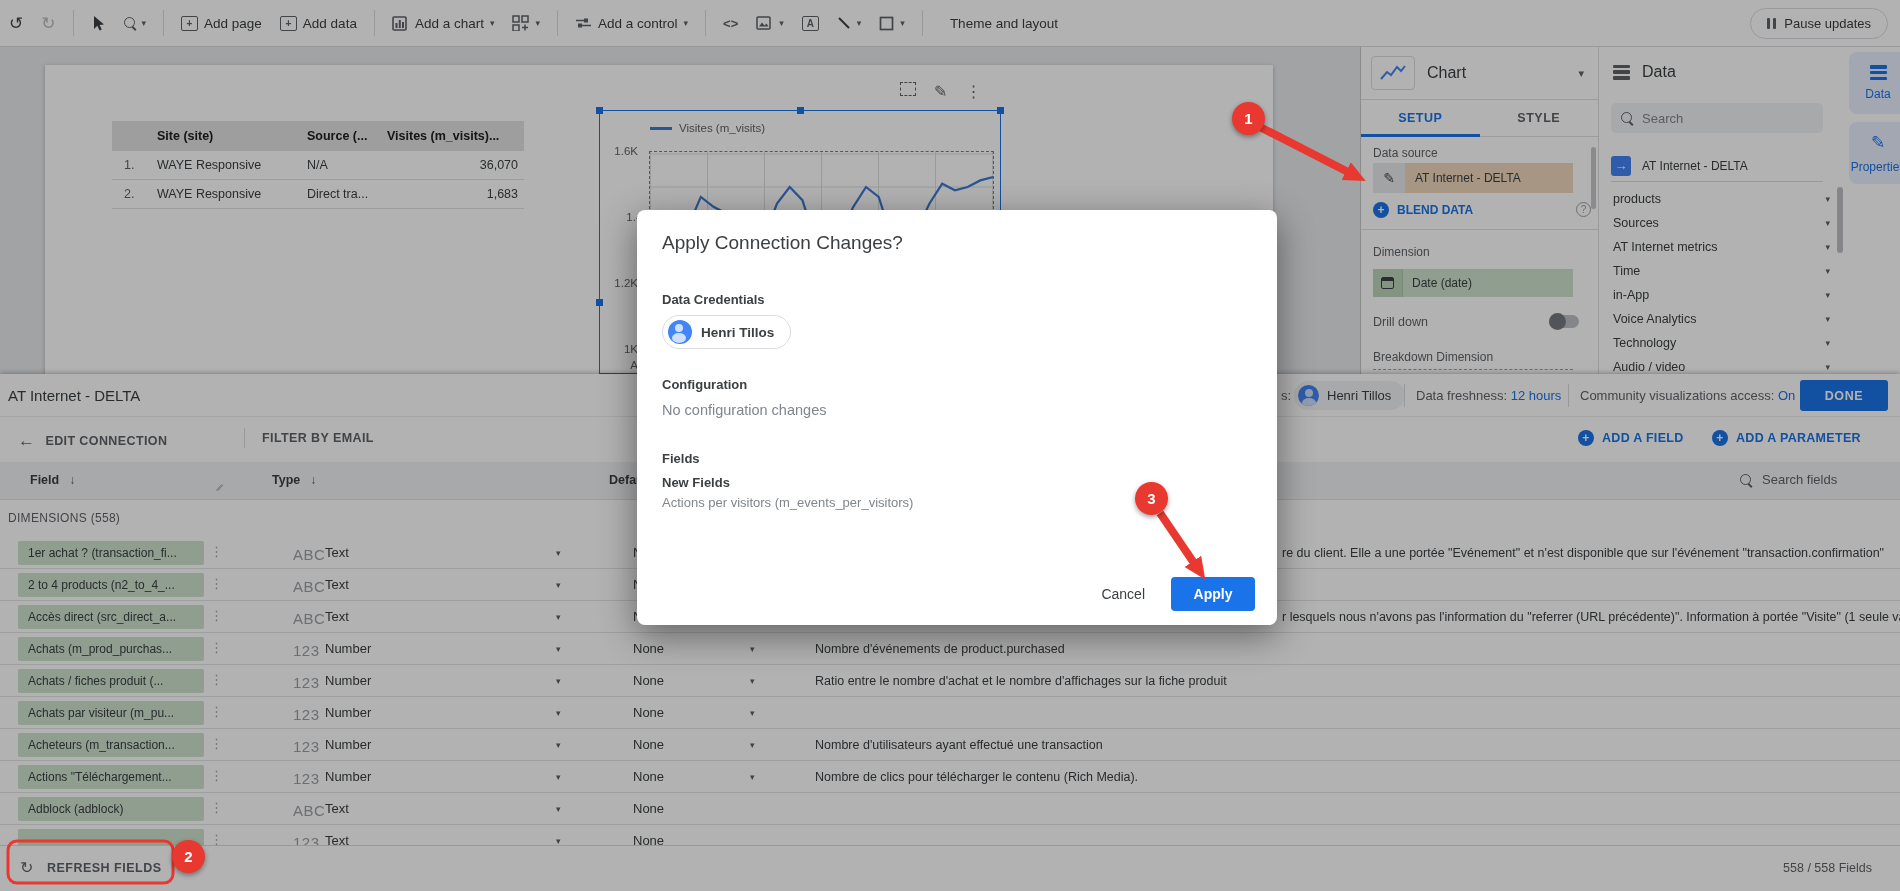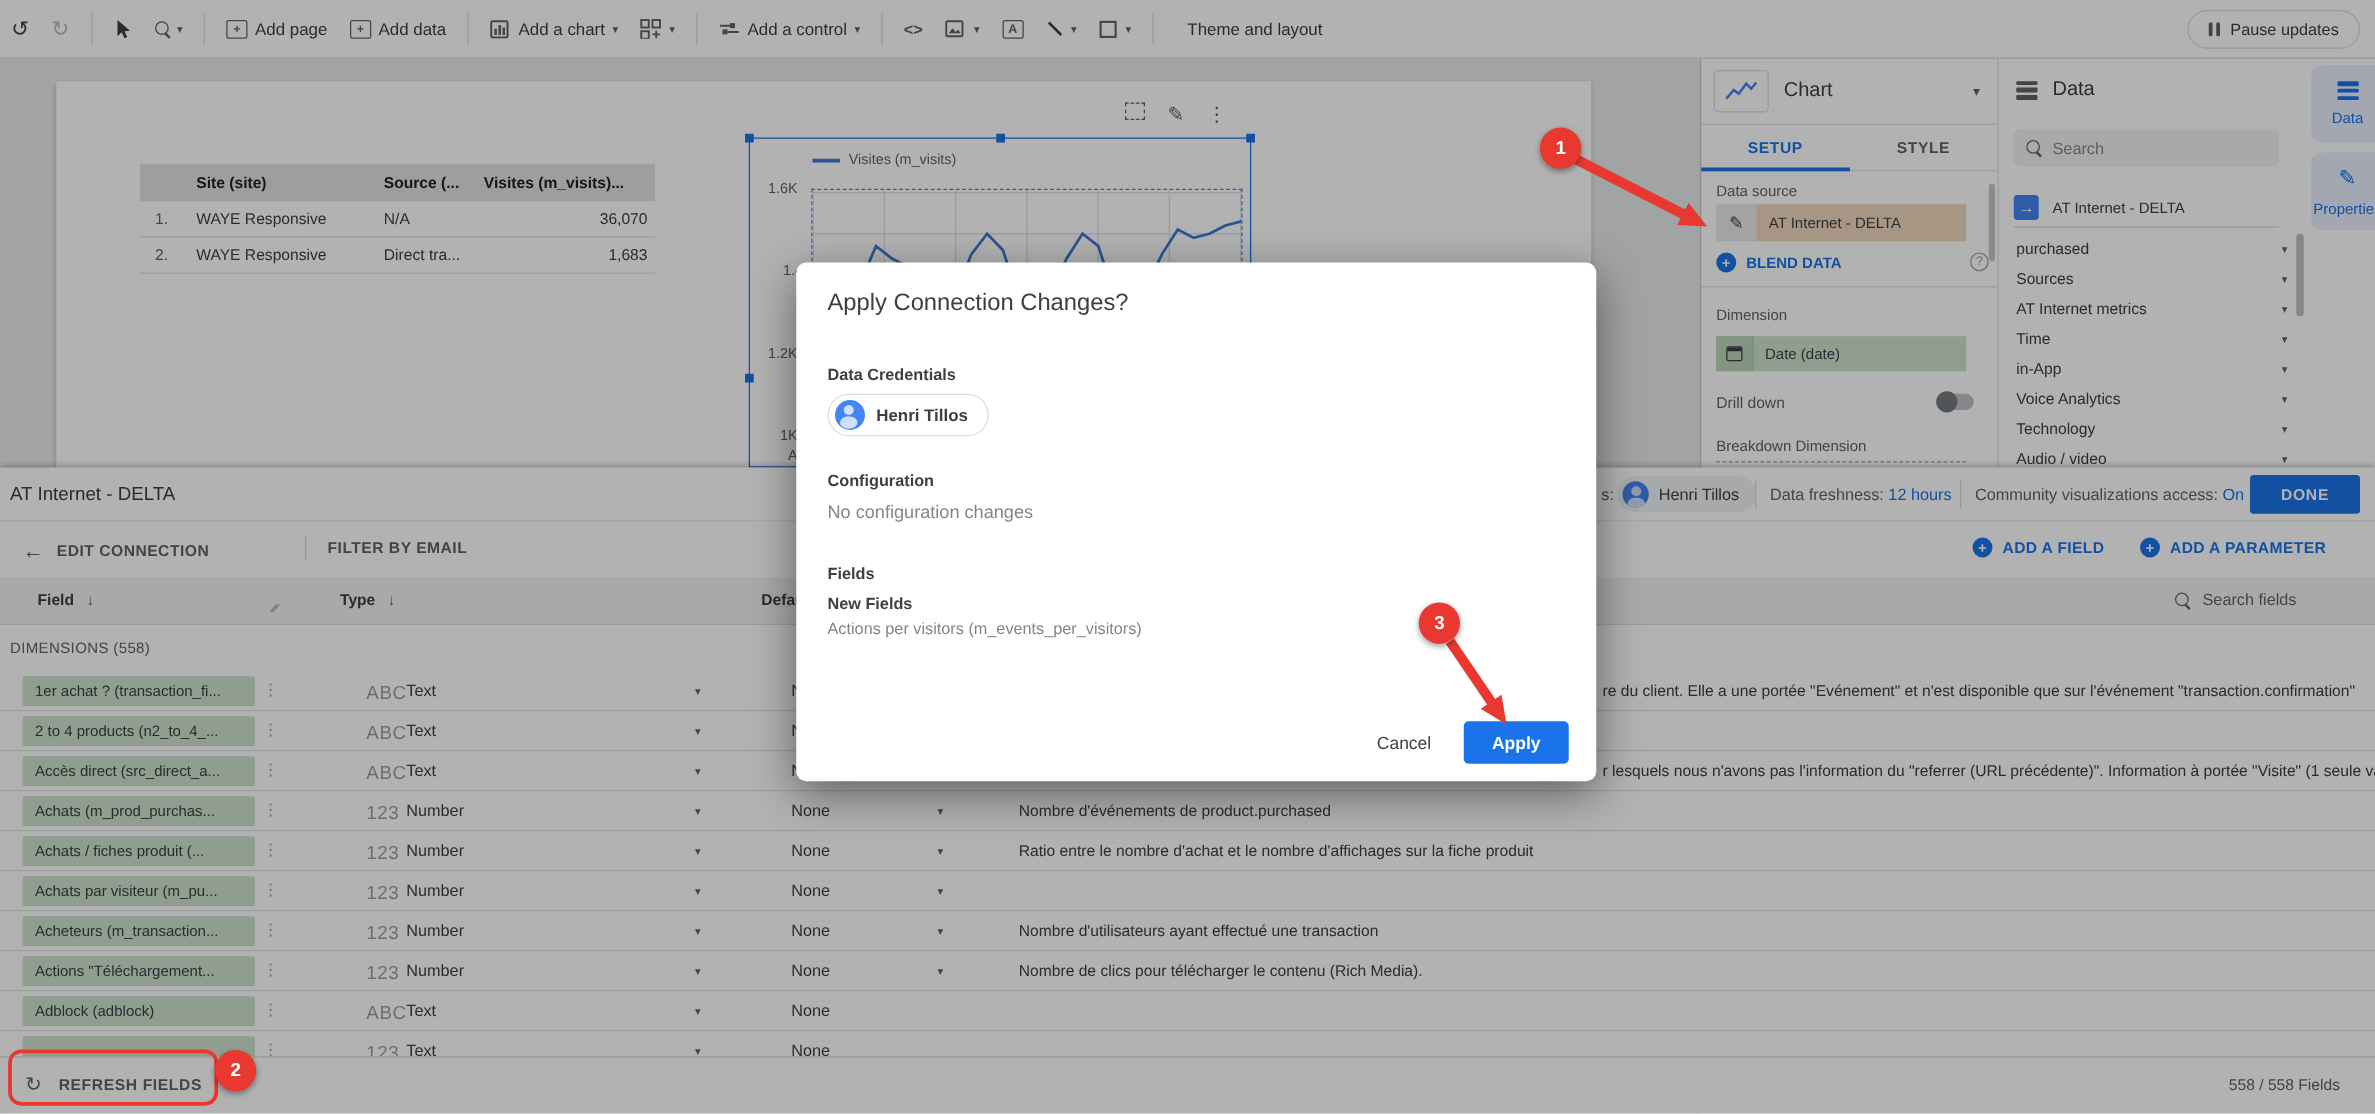--- a/index.html
+++ b/index.html
@@ -19,21 +19,21 @@
   .pause-bars { display:inline-flex; gap:3px; }
   .pause-bars i { width:3px; height:11px; background:#5f6368; border-radius:1px; }
   .mini-box { width:17px; height:15px; border:1.6px solid #5f6368; border-radius:2px; display:inline-flex; align-items:center; justify-content:center; font-size:10px; color:#5f6368; font-weight:bold; }
   .magnifier { position:relative; width:12px; height:12px; display:inline-block; }
   .magnifier::before { content:""; position:absolute; left:0; top:0; width:9px; height:9px; border:1.7px solid #5f6368; border-radius:50%; }
   .magnifier::after { content:""; position:absolute; left:9px; top:9px; width:5px; height:1.8px; background:#5f6368; transform:rotate(45deg); transform-origin:0 0; }
 
   
   .canvas-page { position:absolute; left:45px; top:65px; width:1228px; height:310px; background:#fff; box-shadow:0 1px 4px rgba(0,0,0,.25); z-index:1; }
   .report-title { position:absolute; left:67px; top:24px; font-size:29px; font-weight:bold; color:#202124; }
-  .rtable { position:absolute; left:67px; top:66px; width:412px; font-size:12.5px; }
+  .rtable { position:absolute; left:67px; top:56px; width:412px; font-size:12.5px; }
   .rtable .hd, .rtable .rw { display:grid; grid-template-columns:45px 150px 80px 137px; align-items:center; height:30px; }
   .rtable .hd { background:#e2e2e2; font-weight:bold; color:#202124; }
   .rtable .rw { border-bottom:1px solid #e0e0e0; color:#3c4043; height:29px; }
   .rtable .num { padding-left:12px; color:#5f6368; }
   .rtable .val { text-align:right; padding-right:6px; }
 
   
   .chart-frame { position:absolute; left:599px; top:110px; width:402px; height:264px; border:1px solid #1a73e8; z-index:1; background:transparent; }
   .handle { position:absolute; width:7px; height:7px; background:#1a73e8; }
   .chart-tools { position:absolute; left:900px; top:82px; display:flex; gap:18px; color:#5f6368; font-size:16px; z-index:1; }
@@ -374,21 +374,21 @@
         <span class="magnifier"></span>
         <span>Search</span>
       </div>
       <div class="src-row">
         <span class="src-ico">→</span>
         <span class="src-name">AT Internet - DELTA</span>
       </div>
       <div class="cat-list">
 
           <div class="cat-row">
-            <span class="cat-label">purchased</span>
+            <span class="cat-label">products</span>
             <span class="cat-chev">▾</span>
           </div>
 
           <div class="cat-row">
             <span class="cat-label">Sources</span>
             <span class="cat-chev">▾</span>
           </div>
 
           <div class="cat-row">
             <span class="cat-label">AT Internet metrics</span>

